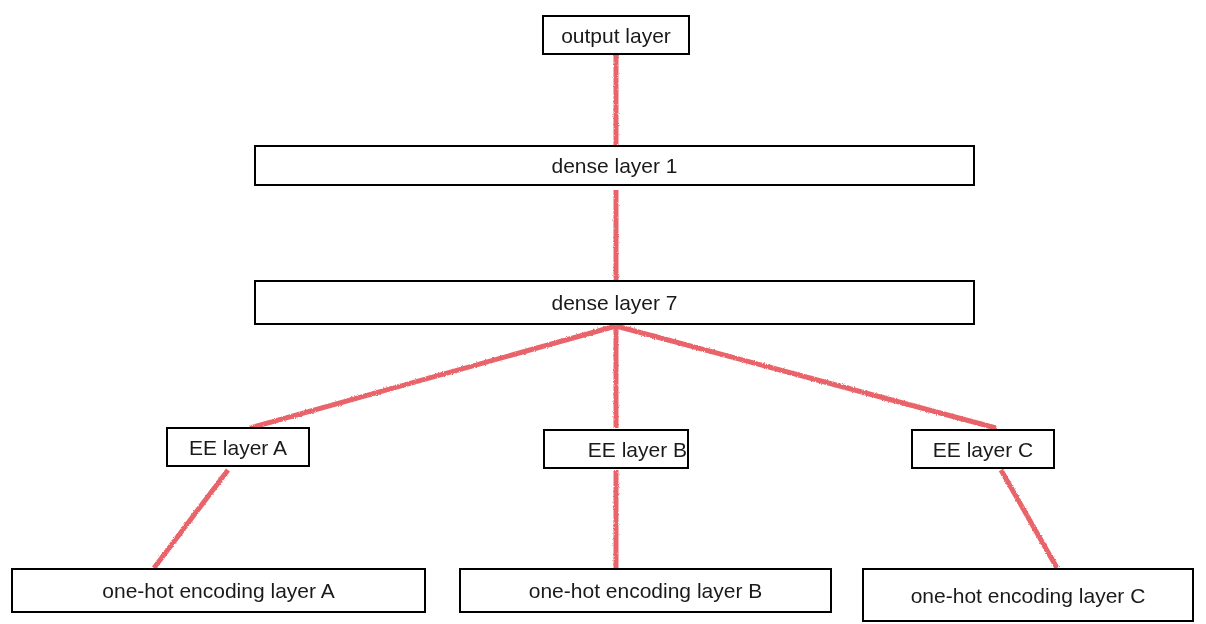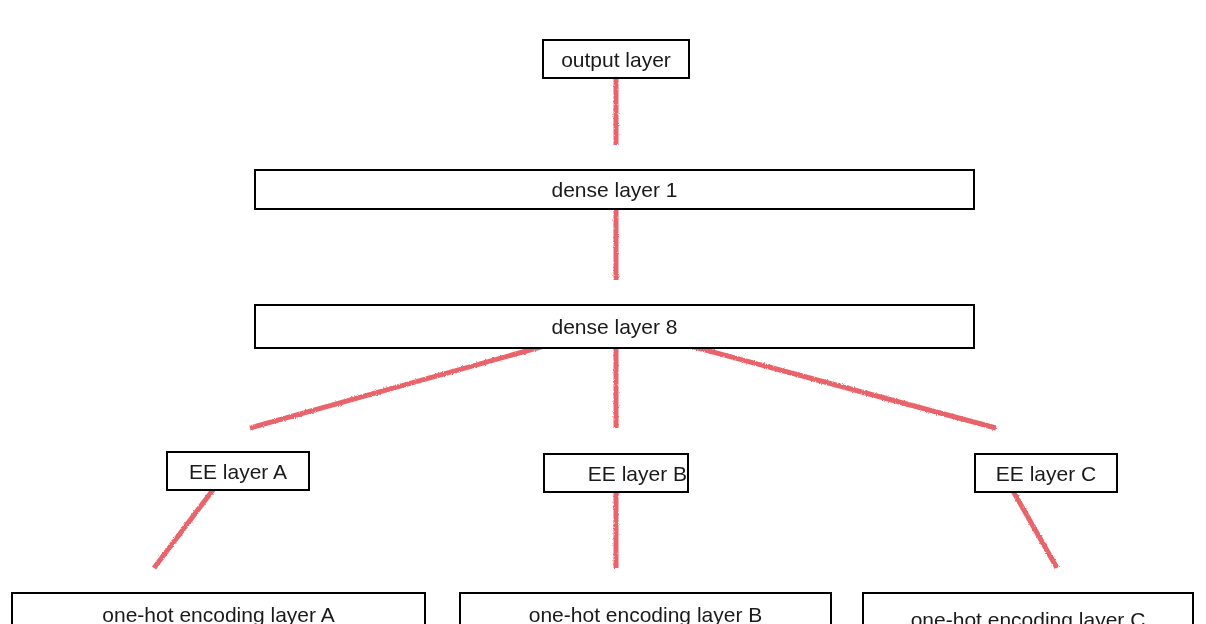--- a/index.html
+++ b/index.html
@@ -28,38 +28,37 @@
   }
   .node {
     position: absolute;
     box-sizing: border-box;
     background: #ffffff;
     border: 2px solid #000000;
     display: flex;
     align-items: center;
     justify-content: center;
     z-index: 2;
-    margin-top: 24px;
   }
   .node-label {
     font-family: "Liberation Sans", sans-serif;
     font-size: 21px;
     line-height: 21px;
     color: #1a1a1a;
     white-space: nowrap;
     letter-spacing: 0px;
   }
 
   
   .n-output    { left: 542px;  top: 15px;  width: 148px; height: 40px; }
   .n-dense1    { left: 254px;  top: 145px; width: 721px; height: 41px; }
   .n-dense0    { left: 254px;  top: 280px; width: 721px; height: 45px; }
   .n-ee-a      { left: 166px;  top: 427px; width: 144px; height: 40px; }
   .n-ee-b      { left: 543px;  top: 429px; width: 146px; height: 40px; justify-content: flex-end; }
-  .n-ee-c      { left: 974px;  top: 429px; width: 144px; height: 40px; text-align: center; }
+  .n-ee-c      { left: 911px;  top: 429px; width: 144px; height: 40px; text-align: center; }
   .n-oh-a      { left: 11px;   top: 568px; width: 415px; height: 45px; }
   .n-oh-b      { left: 459px;  top: 568px; width: 373px; height: 45px; align-items: center; }
   .n-oh-c      { left: 862px;  top: 568px; width: 332px; height: 54px; }
 </style>
 </head>
 <body>
 
 <div id="diagram">
 
   <svg id="edges" viewBox="0 0 1206 624" width="1206" height="624" xmlns="http://www.w3.org/2000/svg">
@@ -83,21 +82,21 @@
 
   <div class="node n-output">
     <span class="node-label">output layer</span>
   </div>
 
   <div class="node n-dense1">
     <span class="node-label">dense layer 1</span>
   </div>
 
   <div class="node n-dense0">
-    <span class="node-label">dense layer 8</span>
+    <span class="node-label">dense layer 7</span>
   </div>
 
   <div class="node n-ee-a">
     <span class="node-label">EE layer A</span>
   </div>
 
   <div class="node n-ee-b">
     <span class="node-label">EE layer B</span>
   </div>
 

